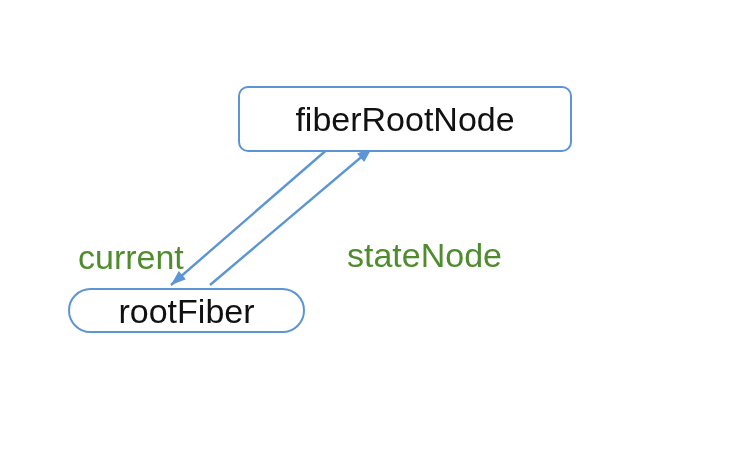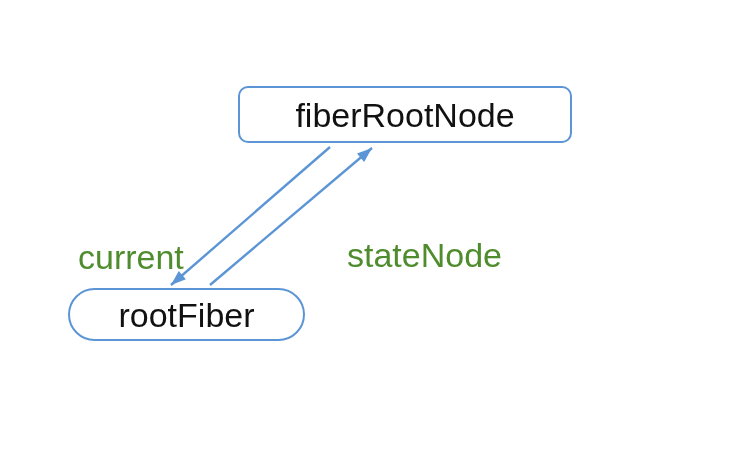--- a/index.html
+++ b/index.html
@@ -42,27 +42,27 @@
     justify-content: center;
     color: var(--node-text, #111111);
     font-size: 34px;
     line-height: 1;
     white-space: nowrap;
   }
   .node-fiber-root {
     left: 238px;
     top: 86px;
     width: 334px;
-    height: 57px;
+    height: 66px;
   }
   .node-root-fiber {
     left: 68px;
     top: 288px;
     width: 237px;
-    height: 53px;
+    height: 45px;
     border-radius: 27px;
   }
   .edge-label {
     position: absolute;
     color: var(--label-green, #4e8c2d);
     font-size: 34px;
     line-height: 1;
     white-space: nowrap;
     margin-top: 34px;
   }

